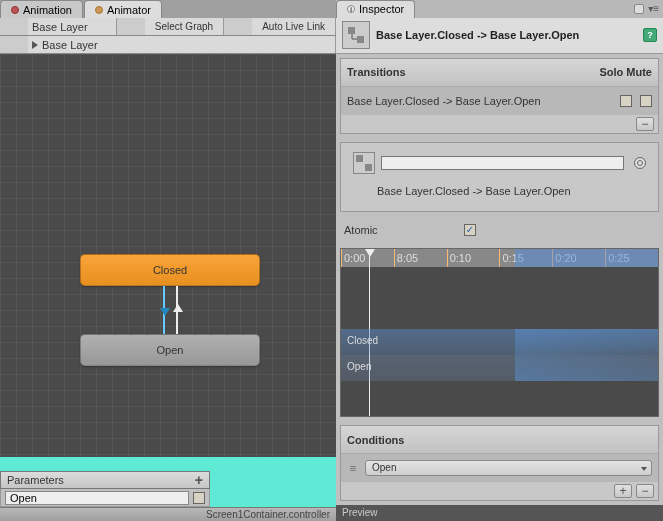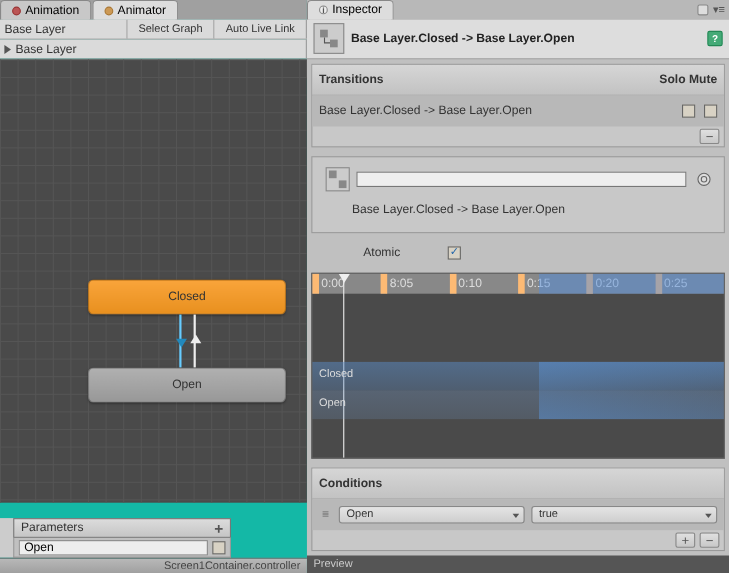--- a/index.html
+++ b/index.html
@@ -1,32 +1,32 @@
 <!DOCTYPE html>
 <html><head>
 <meta charset="utf-8">
 <style>
 * { box-sizing: border-box; margin: 0; padding: 0; font-family: Arial, sans-serif; font-size: 11px; }
 body { background: #a0a0a0; width: 663px; height: 521px; overflow: hidden; position: relative; }
 .container { display: flex; width: 100%; height: 100%; }
-.left-panel { width: 279px; height: 100%; background: #14b8a6; position: relative; }
+.left-panel { width: 336px; height: 100%; background: #5eead4; position: relative; }
 .right-panel { flex: 1; height: 100%; background: #c0c0c0; display: flex; flex-direction: column; }
 
 
 .tabs { height: 18px; background: #a0a0a0; display: flex; align-items: stretch; }
 .tab { padding: 2px 10px; background: #c8c8c8; border: 1px solid #888; border-bottom: none; border-radius: 4px 4px 0 0; display: flex; align-items: center; gap: 4px; cursor: default; margin-right: 1px; }
 .tab.active { background: #ddd; }
 .tab-icon { width: 8px; height: 8px; border-radius: 50%; border: 1px solid #777; }
 .tab-icon.red { background: #b55; border-color: #933; }
 .tab-icon.orange { background: #c95; border-color: #a73; }
 .tab-icon.info { background: #eee; border: 1px solid #888; font-size:8px; line-height:8px; text-align:center; color:#555; font-weight:bold; }
 
 
 .toolbar { height: 18px; background: #ccc; border-bottom: 1px solid #888; display: flex; align-items: stretch; }
-.toolbar-btn { padding: 0 10px; border-right: 1px solid #999; background: #dadada; display: flex; align-items: center; color: #333; font-size: 10px; }
+.toolbar-btn { padding: 0 10px; border-right: 1px solid #999; background: #dadada; display: flex; align-items: center; color: #333; font-size: 10px; margin-left: 28px; }
 .toolbar-btn.wide { flex: 1; padding-left: 4px; }
 .toolbar-btn .play { width:0;height:0;border-top:4px solid transparent;border-bottom:4px solid transparent;border-left:6px solid #555;margin-right:4px; }
 
 
 .layers-bar { height: 18px; background: linear-gradient(#dcdcdc,#c5c5c5); border-bottom: 1px solid #777; display: flex; align-items: center; padding: 0 6px; justify-content: space-between; color:#333; }
 .plus-btn { font-size: 14px; color: #555; font-weight: bold; cursor: pointer; }
 
 
 .graph { position: absolute; top: 54px; left: 0; right: 0; bottom: 64px; background: #4a4a4a;
   background-image: linear-gradient(#555 1px, transparent 1px), linear-gradient(90deg, #555 1px, transparent 1px);
@@ -34,21 +34,21 @@
 .node { position: absolute; width: 180px; height: 32px; border-radius: 5px; display: flex; align-items: center; justify-content: center; color: #333; font-size: 12px; box-shadow: 0 1px 2px rgba(0,0,0,0.3); border: 1px solid rgba(0,0,0,0.25); }
 .node.teal { background: linear-gradient(#79d3b8,#5fc4a7); left: 80px; top: 120px; }
 .node.orange { background: linear-gradient(#f9a43a,#e8901f); left: 80px; top: 200px; }
 .node.grey { background: linear-gradient(#b0b0b0,#989898); left: 80px; top: 280px; }
 .arrow-down { position:absolute; left:163px; top:232px; width:0; height:48px; border-left:2px solid #6cf; }
 .arrow-down:after{content:"";position:absolute;bottom:18px;left:-5px;width:0;height:0;border-left:5px solid transparent;border-right:5px solid transparent;border-top:8px solid #28b;}
 .arrow-up { position:absolute; left:176px; top:232px; width:0; height:48px; border-left:2px solid #eee; }
 .arrow-up:after{content:"";position:absolute;top:18px;left:-5px;width:0;height:0;border-left:5px solid transparent;border-right:5px solid transparent;border-bottom:8px solid #eee;}
 
 
-.params { position: absolute; left: 0; bottom: 14px; width: 210px; background: #ccc; padding-left: 12px; }
+.params { position: absolute; left: 0; bottom: 14px; width: 210px; background: #ccc; }
 .params-head { height: 18px; background: linear-gradient(#dcdcdc,#c5c5c5); border: 1px solid #777; display:flex;align-items:center;padding:0 6px;justify-content:space-between;color:#333; }
 .param-row { height: 18px; display:flex;align-items:center;padding:0 4px; gap:4px; background:#c0c0c0;border:1px solid #999;border-top:none; }
 .param-input { flex:1; height:14px; border:1px solid #888; background:#eee; padding:0 4px; font-size:11px; }
 .chk { width:12px;height:12px;border:1px solid #666;background:#d8d2c4; }
 
 .status-bar { position:absolute;bottom:0;left:0;right:0;height:14px;background:linear-gradient(#b8b8b8,#a0a0a0);border-top:1px solid #777;text-align:right;padding:0 6px;color:#444;font-size:10px;line-height:14px; }
 
 
 .insp-header { display:flex; align-items:center; height:36px; background:#ddd; border-bottom:1px solid #999; padding:4px 6px; gap:6px; }
 .insp-icon { width:28px;height:28px;background:#ccc;border:1px solid #888;display:flex;align-items:center;justify-content:center; }
@@ -62,21 +62,21 @@
 .row input[type=text] { flex:1; height:14px; background:#eee; border:1px solid #777; padding:0 4px; }
 .gear { width:12px;height:12px;border:1px solid #666;border-radius:50%;background:#ddd;margin-left:4px;position:relative; }
 .gear:after{content:"";position:absolute;inset:2px;border:1px solid #666;border-radius:50%;}
 .small-btn { width:18px;height:14px;border:1px solid #888;background:linear-gradient(#e0e0e0,#c8c8c8);border-radius:2px;display:flex;align-items:center;justify-content:center;font-size:12px;color:#555;margin-left:2px; }
 .right-btns { display:flex;justify-content:flex-end;padding:2px 4px;gap:2px; }
 .chk.checked:after{content:"✓";color:#26a;font-size:10px;line-height:10px;display:block;text-align:center;}
 
 
 .timeline { margin:4px; border:1px solid #666; background:#4a4a4a; height:170px; position:relative; }
 .ruler { height:18px; background:#888; display:flex; color:#ddd; font-size:9px; position:relative; }
-.ruler-tick { flex:1; border-left:6px solid #fdba74; padding-left:2px; line-height:18px; }
+.ruler-tick { flex:1; border-left:1px solid #fdba74; padding-left:2px; line-height:18px; }
 .ruler-hilite { position:absolute; right:0; top:0; height:100%; width:45%; background:rgba(80,140,220,0.5); }
 .playhead { position:absolute;top:0;bottom:0;left:28px;width:1px;background:#eee; }
 .playhead:before{content:"";position:absolute;top:0;left:-4px;width:0;height:0;border-left:5px solid transparent;border-right:5px solid transparent;border-top:8px solid #eee;}
 .track-area { position:absolute; top:18px; left:0; right:0; bottom:0; }
 .track { position:absolute; left:0; right:0; height:26px; }
 .track.closed { top:62px; background:linear-gradient(rgba(90,140,200,0.5),rgba(90,140,200,0.3)); }
 .track.open { top:88px; background:linear-gradient(rgba(120,160,210,0.3),rgba(120,160,210,0.2)); }
 .track span { position:absolute; left:6px; top:6px; color:#ddd; font-size:10px; }
 .track.open .slope { position:absolute; right:0; top:0; width:45%; height:100%; background:linear-gradient(to top right, rgba(90,140,200,0.6), rgba(90,140,200,0.1)); }
 .track.closed .slope { position:absolute; right:0; top:0; width:45%; height:100%; background:linear-gradient(to bottom right, rgba(90,140,200,0.6), rgba(90,140,200,0.1)); }
@@ -197,21 +197,21 @@
         </div>
         <input type="text" style="">
         <div class="gear"></div>
       </div>
       <div class="row" style="padding-left:30px;">
         <span>Base Layer.Closed -&gt; Base Layer.Open</span>
       </div>
     </div>
 
     <div class="row" style="padding:2px 8px;">
-      <span style="width:120px;text-align:center;">Atomic</span>
+      <span style="width:120px;">Atomic</span>
       <span class="chk checked"></span>
     </div>
 
     <div class="timeline">
       <div class="ruler">
         <div class="ruler-hilite"></div>
         <div class="ruler-tick">0:00</div>
         <div class="ruler-tick">8:05</div>
         <div class="ruler-tick">0:10</div>
         <div class="ruler-tick">0:15</div>
@@ -231,21 +231,20 @@
       </div>
     </div>
 
     <div class="section">
       <div class="row head">
           <span>Conditions</span>
         </div>
       <div class="row" style="gap:6px;background:#b8b8b8;">
         <span class="dragger">≡</span>
         <span class="dropdown" style="flex:1;">Open</span>
-        <span class="dropdown" style="flex:1;">true</span>
       </div>
       <div class="right-btns">
         <div class="small-btn">+</div>
         <div class="small-btn">−</div>
       </div>
     </div>
 
     <div class="preview-bar">Preview</div>
   </div>
 </div>

